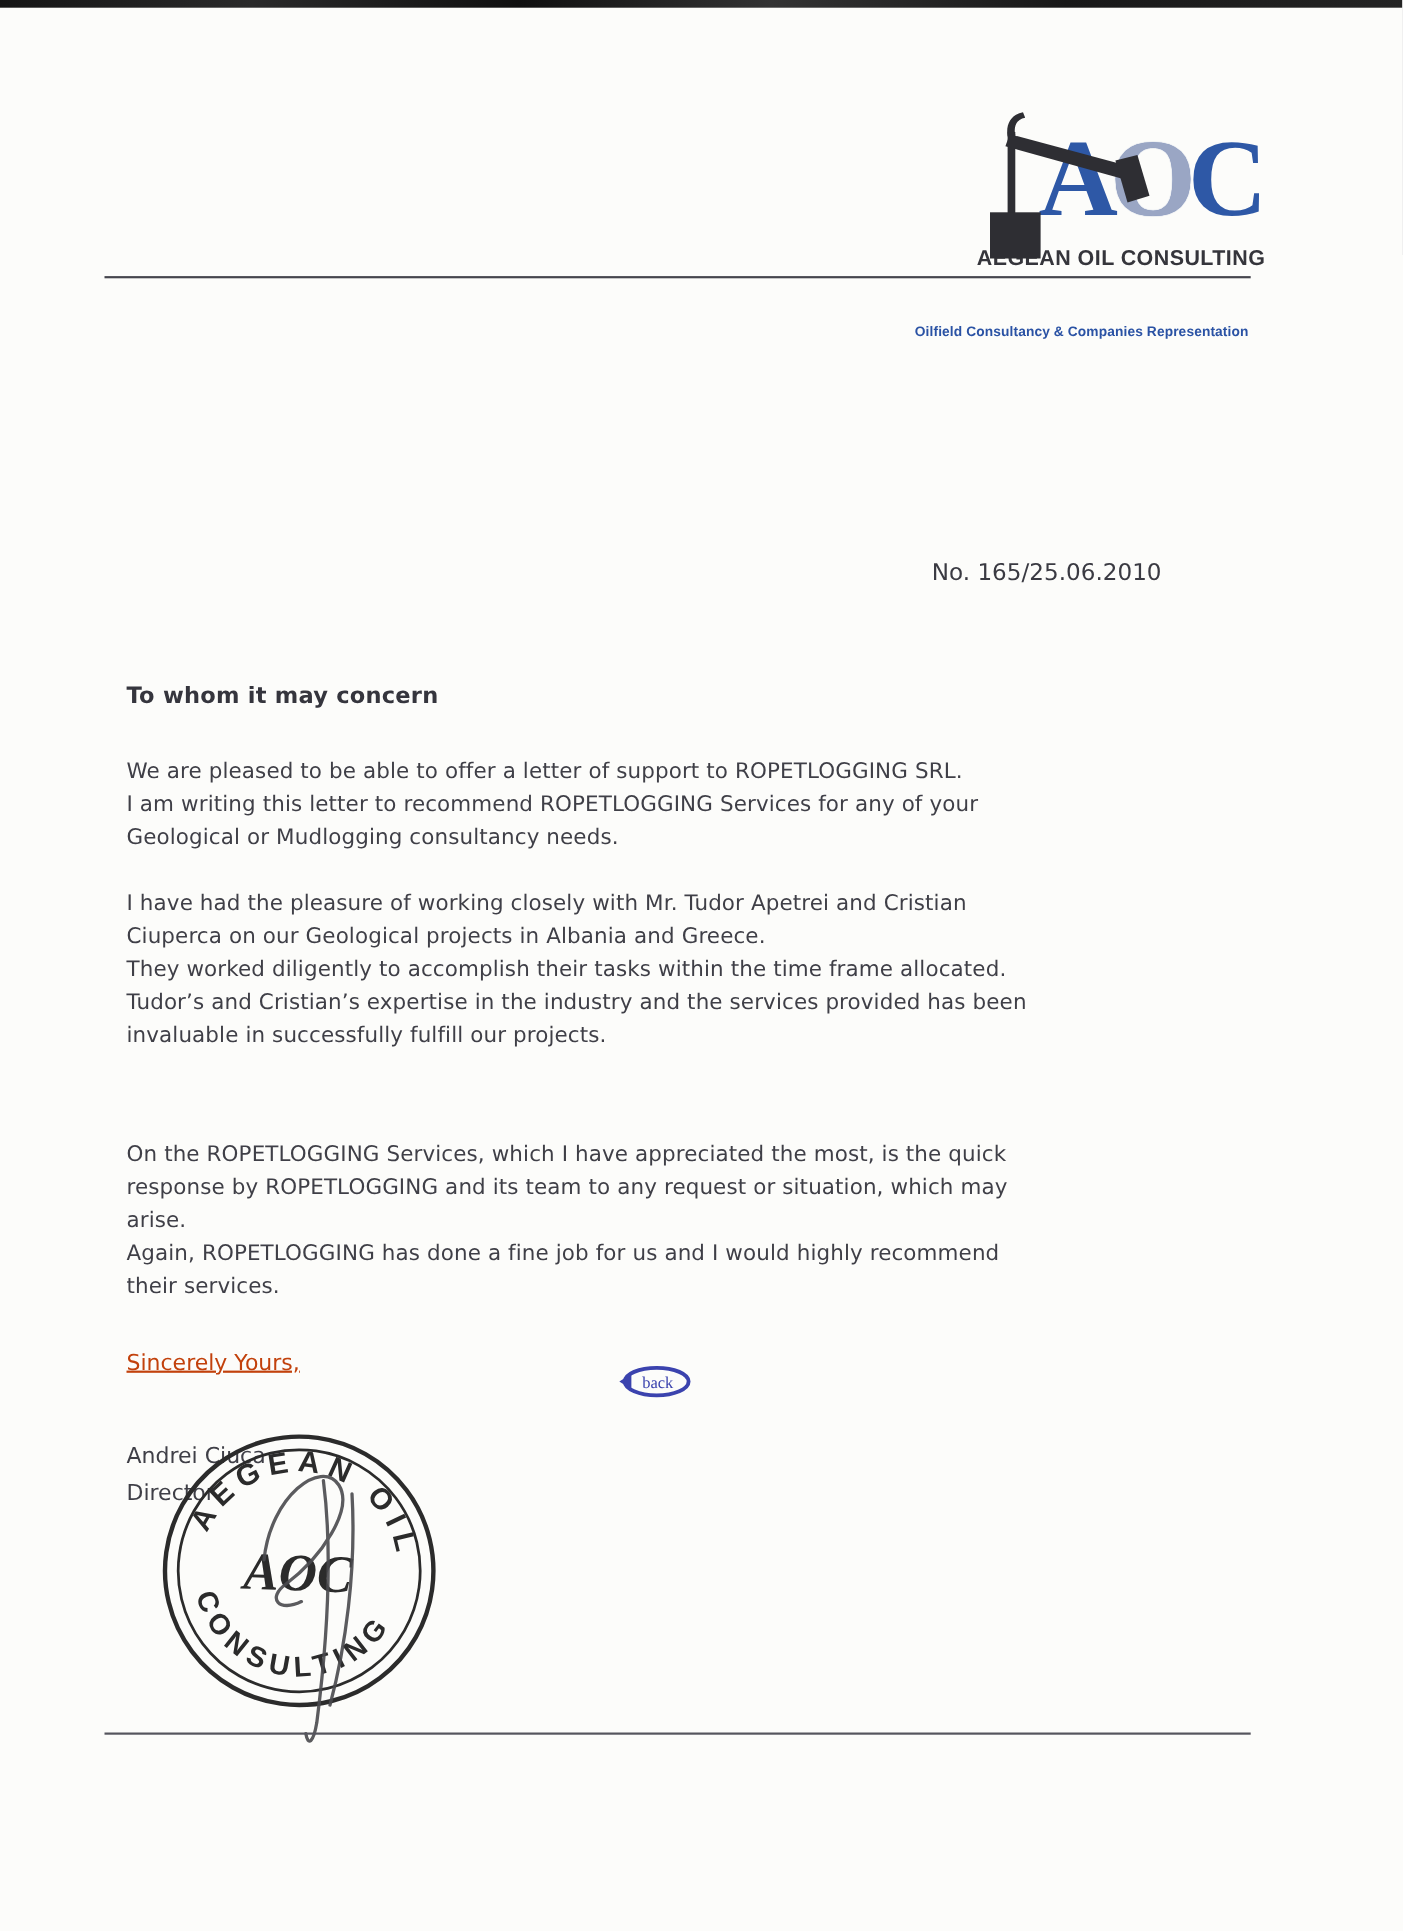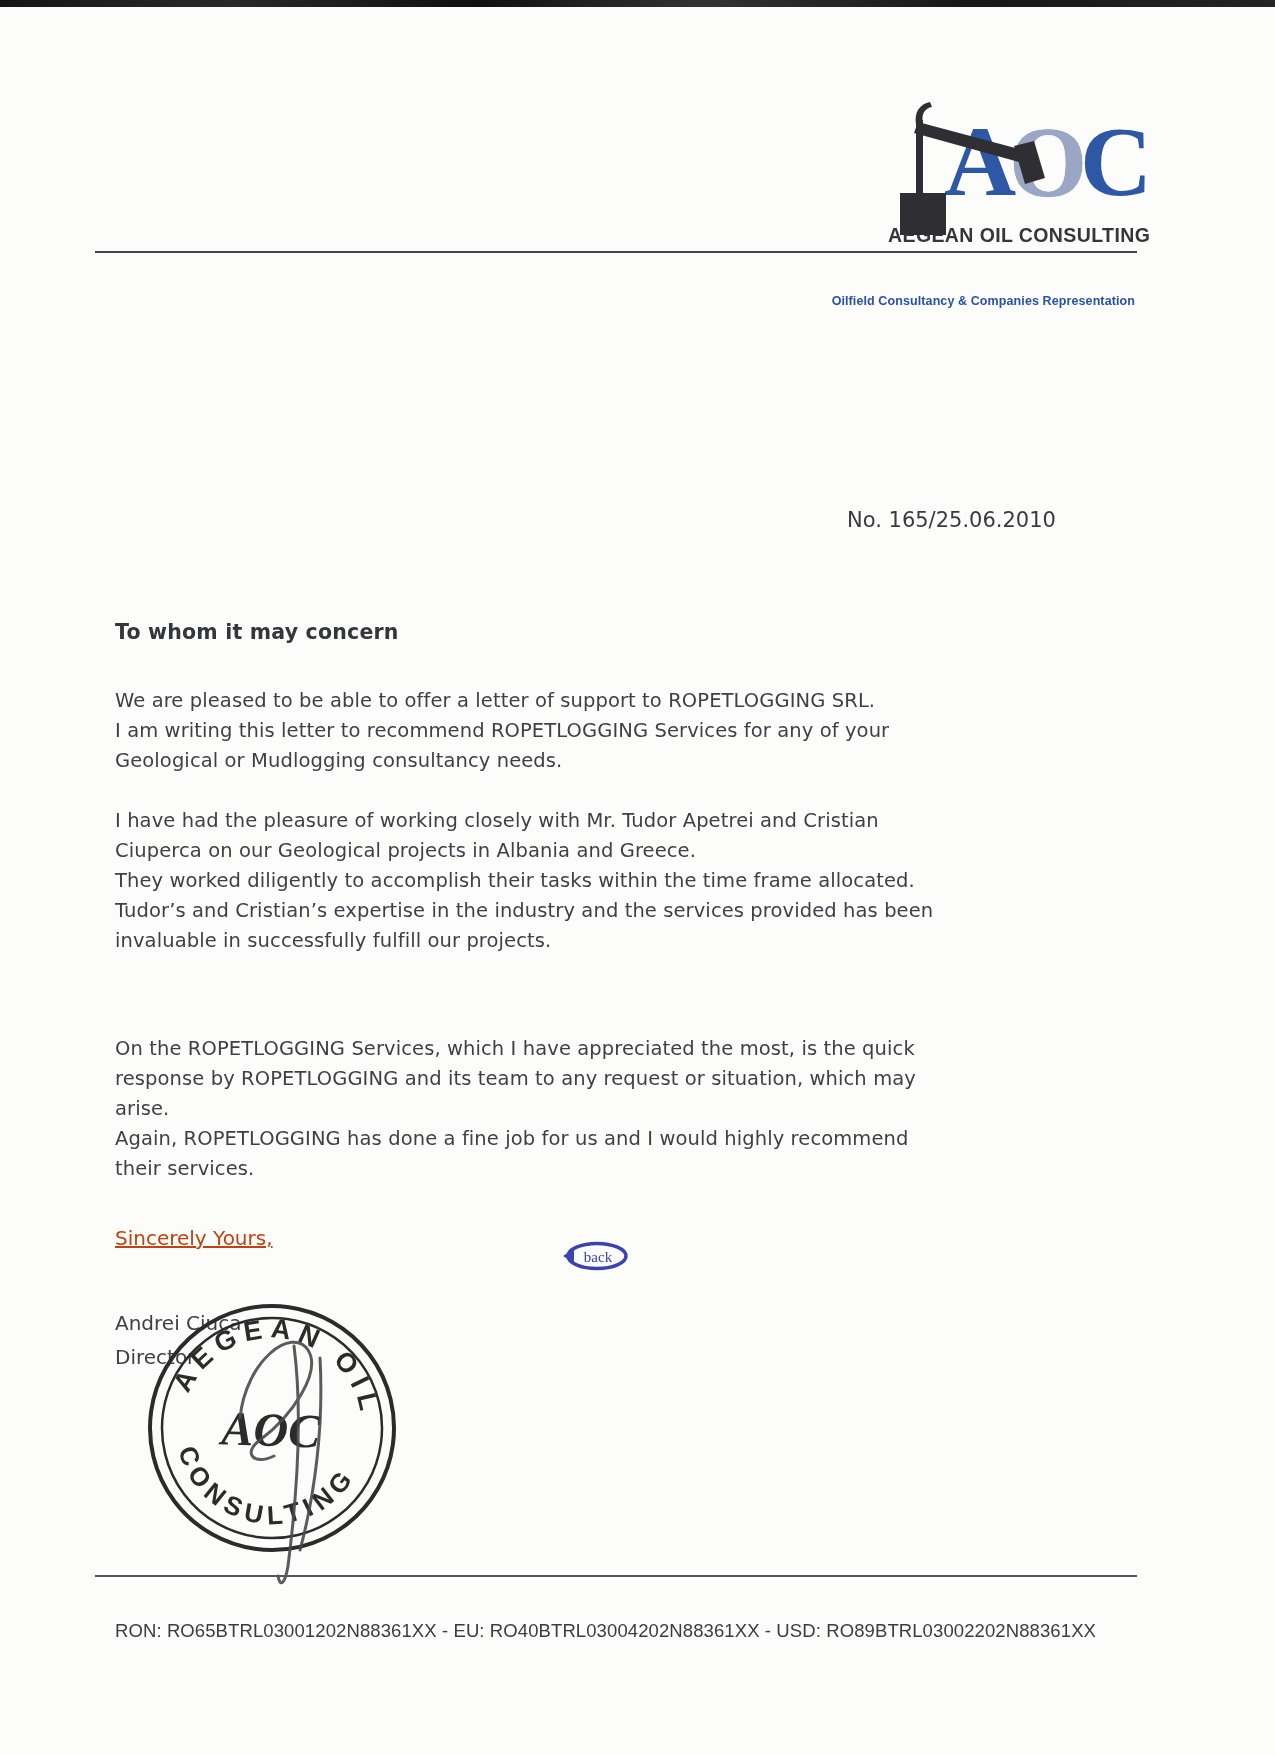--- a/index.html
+++ b/index.html
@@ -196,15 +196,14 @@
         <path d="M 98,130 C 104,72 150,38 166,62 C 180,84 150,128 118,152 C 100,165 112,178 132,168"></path>
         <path d="M 152,58 C 160,120 156,200 146,278 C 143,296 138,300 136,288"></path>
         <path d="M 178,70 C 182,140 172,210 158,262"></path>
       </g>
     </svg>
   </div>
 
   <div class="footer-rule"></div>
 
 
-  <div class="footer-line2">RON: RO65BTRL03001202N88361XX - EU: RO40BTRL03004202N88361XX - USD: RO89BTRL03002202N88361XX</div>
 
 </div>
 
 </body></html>

